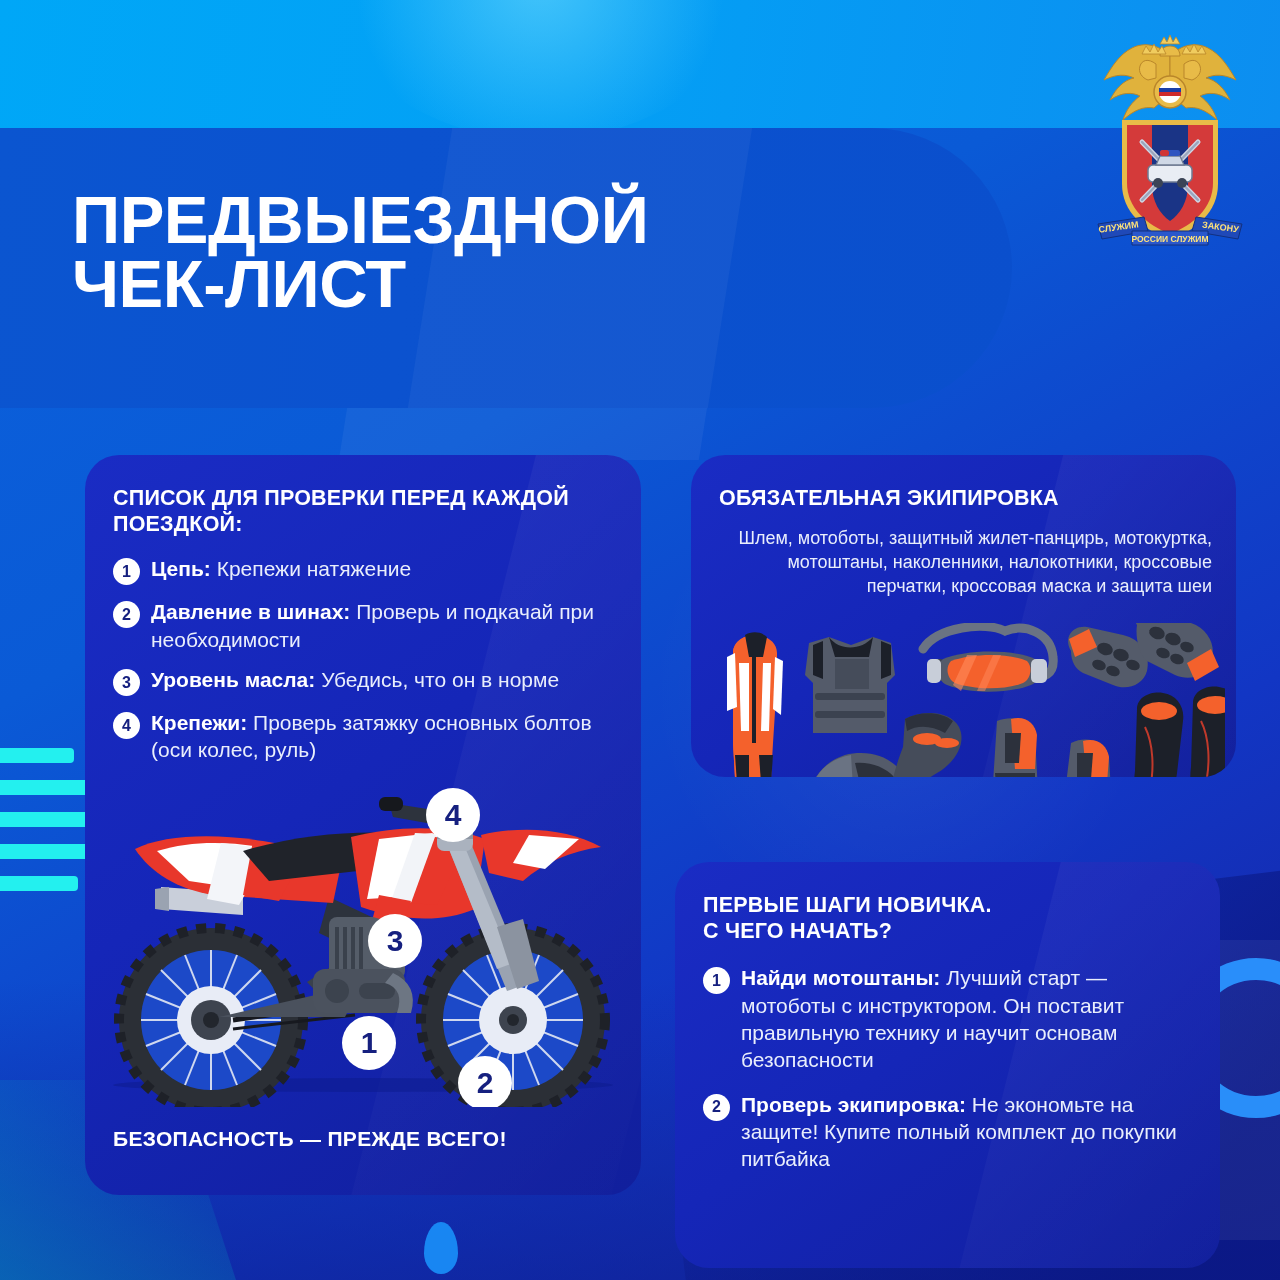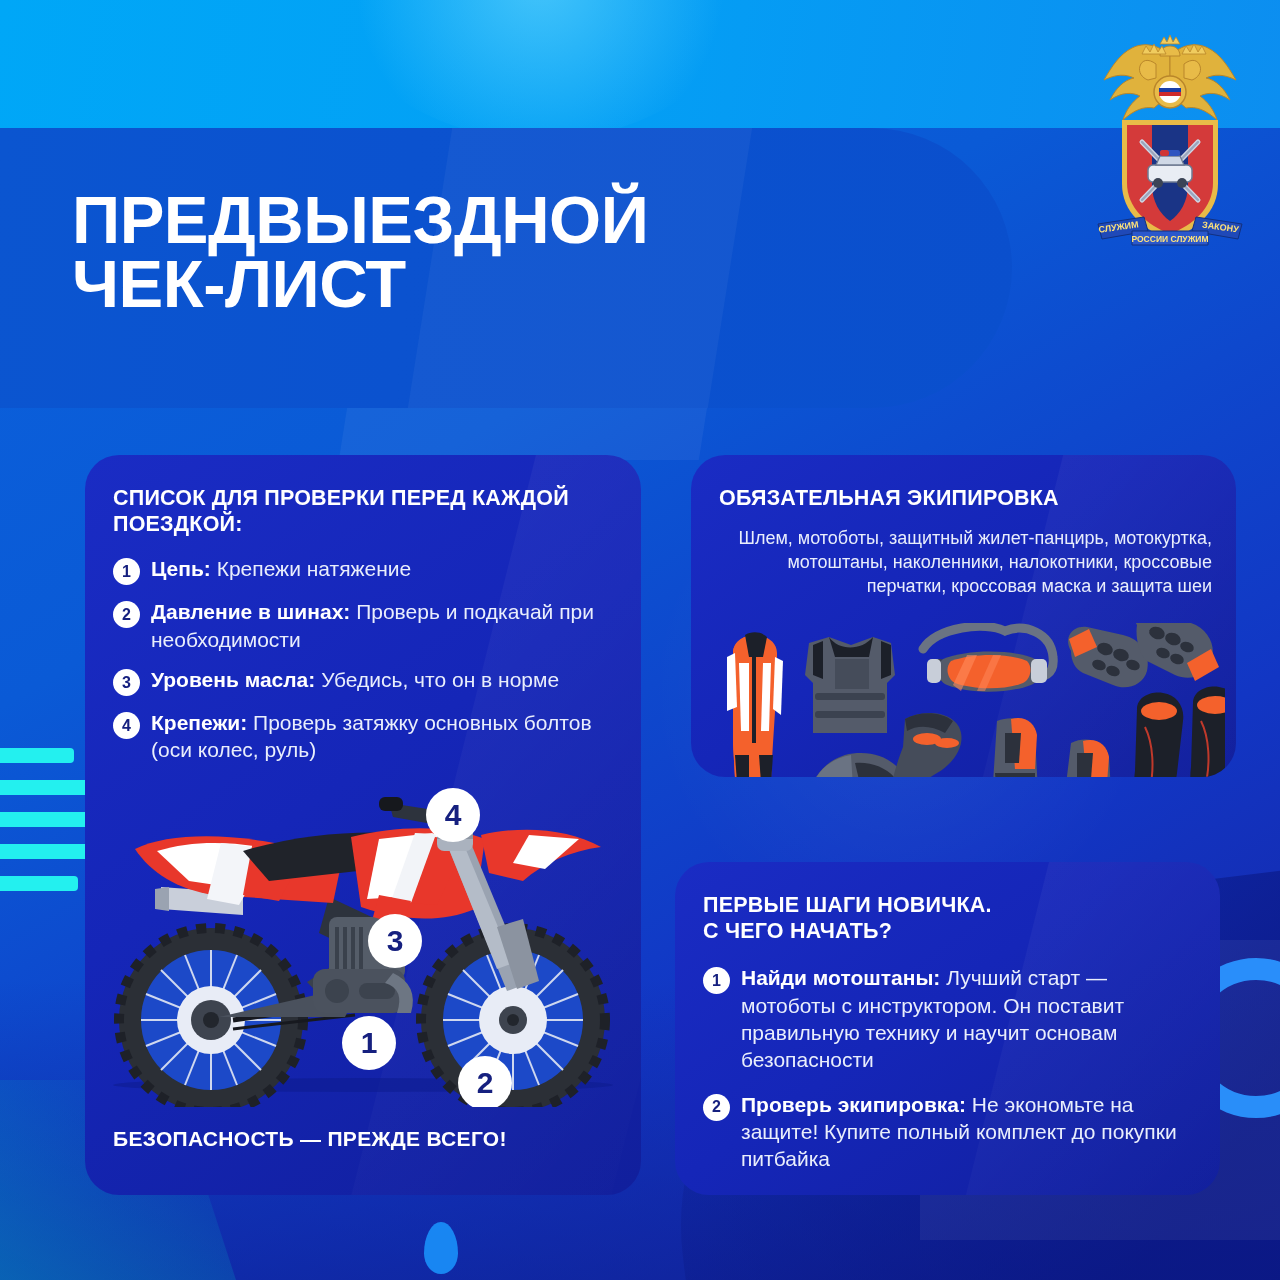--- a/index.html
+++ b/index.html
@@ -106,21 +106,21 @@
     z-index:5;
   }
   .card .card-sheen {
     position:absolute; right:-40px; top:-20px; width:260px; height:130%;
     background:linear-gradient(120deg,rgba(255,255,255,.045),rgba(255,255,255,0));
     transform:skewX(-14deg);
     pointer-events:none;
   }
   #card-checklist { left:85px; top:455px; width:556px; height:740px; }
   #card-gear      { left:675px; top:455px; width:545px; height:322px;margin-left:16px; }
-  #card-steps     { left:675px; top:862px; width:545px; height:333px; }
+  #card-steps     { left:675px; top:862px; width:545px; height:406px; }
 
   .card-title {
     color:#fff; font-weight:700; text-transform:uppercase;
     font-size:21.5px; line-height:1.22; letter-spacing:.2px;
     white-space:pre-line;
   }
   .card-body-text {
     color:#e9eefc; font-size:18px; line-height:1.33;
     white-space:pre-line;
     text-align:right;

